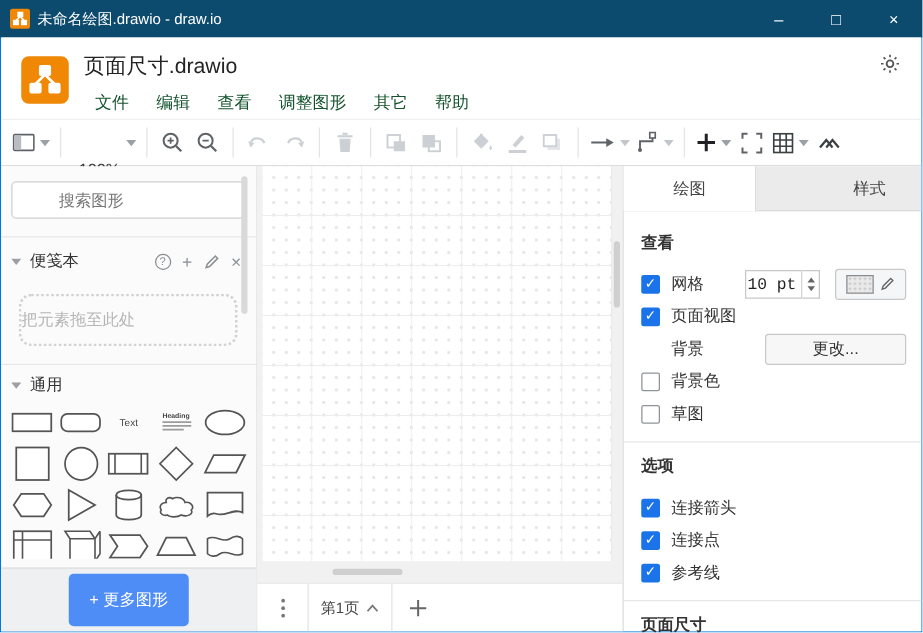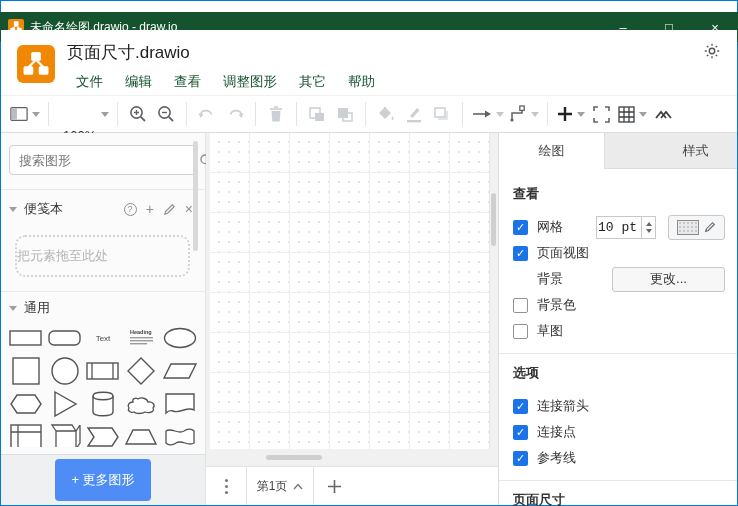--- a/index.html
+++ b/index.html
@@ -1,21 +1,21 @@
 <!DOCTYPE html>
 <html><head>
 <meta charset="utf-8">
 <style>
   * { margin:0; padding:0; box-sizing:border-box; }
   html,body { width:738px; height:506px; overflow:hidden; }
   body { font-family:"Liberation Sans", sans-serif; font-size:13px; color:#333; background:#fff; }
   .window { position:relative; width:738px; height:506px; border:1px solid #0078d7; background:#fff; }
 
   
-  .titlebar { position:absolute; left:-1px; top:-1px; width:738px; height:30px; background:#14532d; display:flex; align-items:center; color:#fff;margin-top:12px; }
+  .titlebar { position:absolute; left:-1px; top:-1px; width:738px; height:30px; background:#0c4a6e; display:flex; align-items:center; color:#fff; }
   .titlebar .app-ico { width:16px; height:16px; margin:0 6px 0 8px; background:#f08705; border-radius:2px; display:flex; align-items:center; justify-content:center; flex:0 0 16px; }
   .titlebar .title-text { font-size:12px; white-space:nowrap; }
   .win-controls { margin-left:auto; display:flex; height:30px; }
   .win-btn { width:46px; height:30px; display:flex; align-items:center; justify-content:center; font-size:13px; color:#fff; cursor:default; }
 
   
   .header { position:absolute; left:0; top:29px; width:736px; height:65px; background:#fff; }
   .logo { position:absolute; left:16px; top:15px; width:38px; height:38px; background:#f08705; border-radius:6px; display:flex; align-items:center; justify-content:center; }
   .doc-title { position:absolute; left:66px; top:11px; font-size:17px; color:#222; }
   .menubar { position:absolute; left:64px; top:41px; display:flex; }
@@ -29,21 +29,21 @@
   .caret { width:0; height:0; border-left:4px solid transparent; border-right:4px solid transparent; border-top:5px solid #9aa0a6; margin-left:3px; }
   .caret.lite { border-top-color:#c3c7cb; }
   .zoom-label { font-size:13px; color:#333; padding:0 2px 0 6px;margin-top:43px; }
   svg.ic { display:block; }
 
   
   .main { position:absolute; left:0; top:132px; width:736px; height:372px; }
 
   
   .sidebar { position:absolute; left:0; top:0; width:205px; height:372px; background:#fbfbfb; border-right:1px solid #e2e2e2; }
-  .search-wrap { position:absolute; left:8px; top:12px; width:187px; height:30px; background:#fff; border:1px solid #d0d0d0; border-radius:4px; display:flex; align-items:center; }
+  .search-wrap { position:absolute; left:8px; top:12px; width:187px; height:30px; background:#fff; border:1px solid #d0d0d0; border-radius:4px; display:flex; align-items:center;padding-left:28px; }
   .search-wrap input { flex:1; border:none; outline:none; background:transparent; font-size:13px; padding:0 4px 0 9px; color:#333; font-family:"Liberation Sans",sans-serif; }
   .search-wrap input::placeholder { color:#777; }
   .search-ic { margin-right:8px; }
   .sb-div { position:absolute; left:0; width:205px; height:1px; background:#e8e8e8; }
   .sec-head { position:absolute; left:8px; right:12px; height:22px; display:flex; align-items:center; }
   .tri-down { width:0; height:0; border-left:4px solid transparent; border-right:4px solid transparent; border-top:5px solid #9aa0a6; margin-right:7px; }
   .sec-label { font-size:13px; color:#333; }
   .sec-tools { margin-left:auto; display:flex; align-items:center; gap:9px; color:#8a8f94; }
   .sec-tools .t { font-size:14px; line-height:1; }
   .help-circ { width:13px; height:13px; border:1px solid #8a8f94; border-radius:50%; font-size:9px; display:flex; align-items:center; justify-content:center; }

